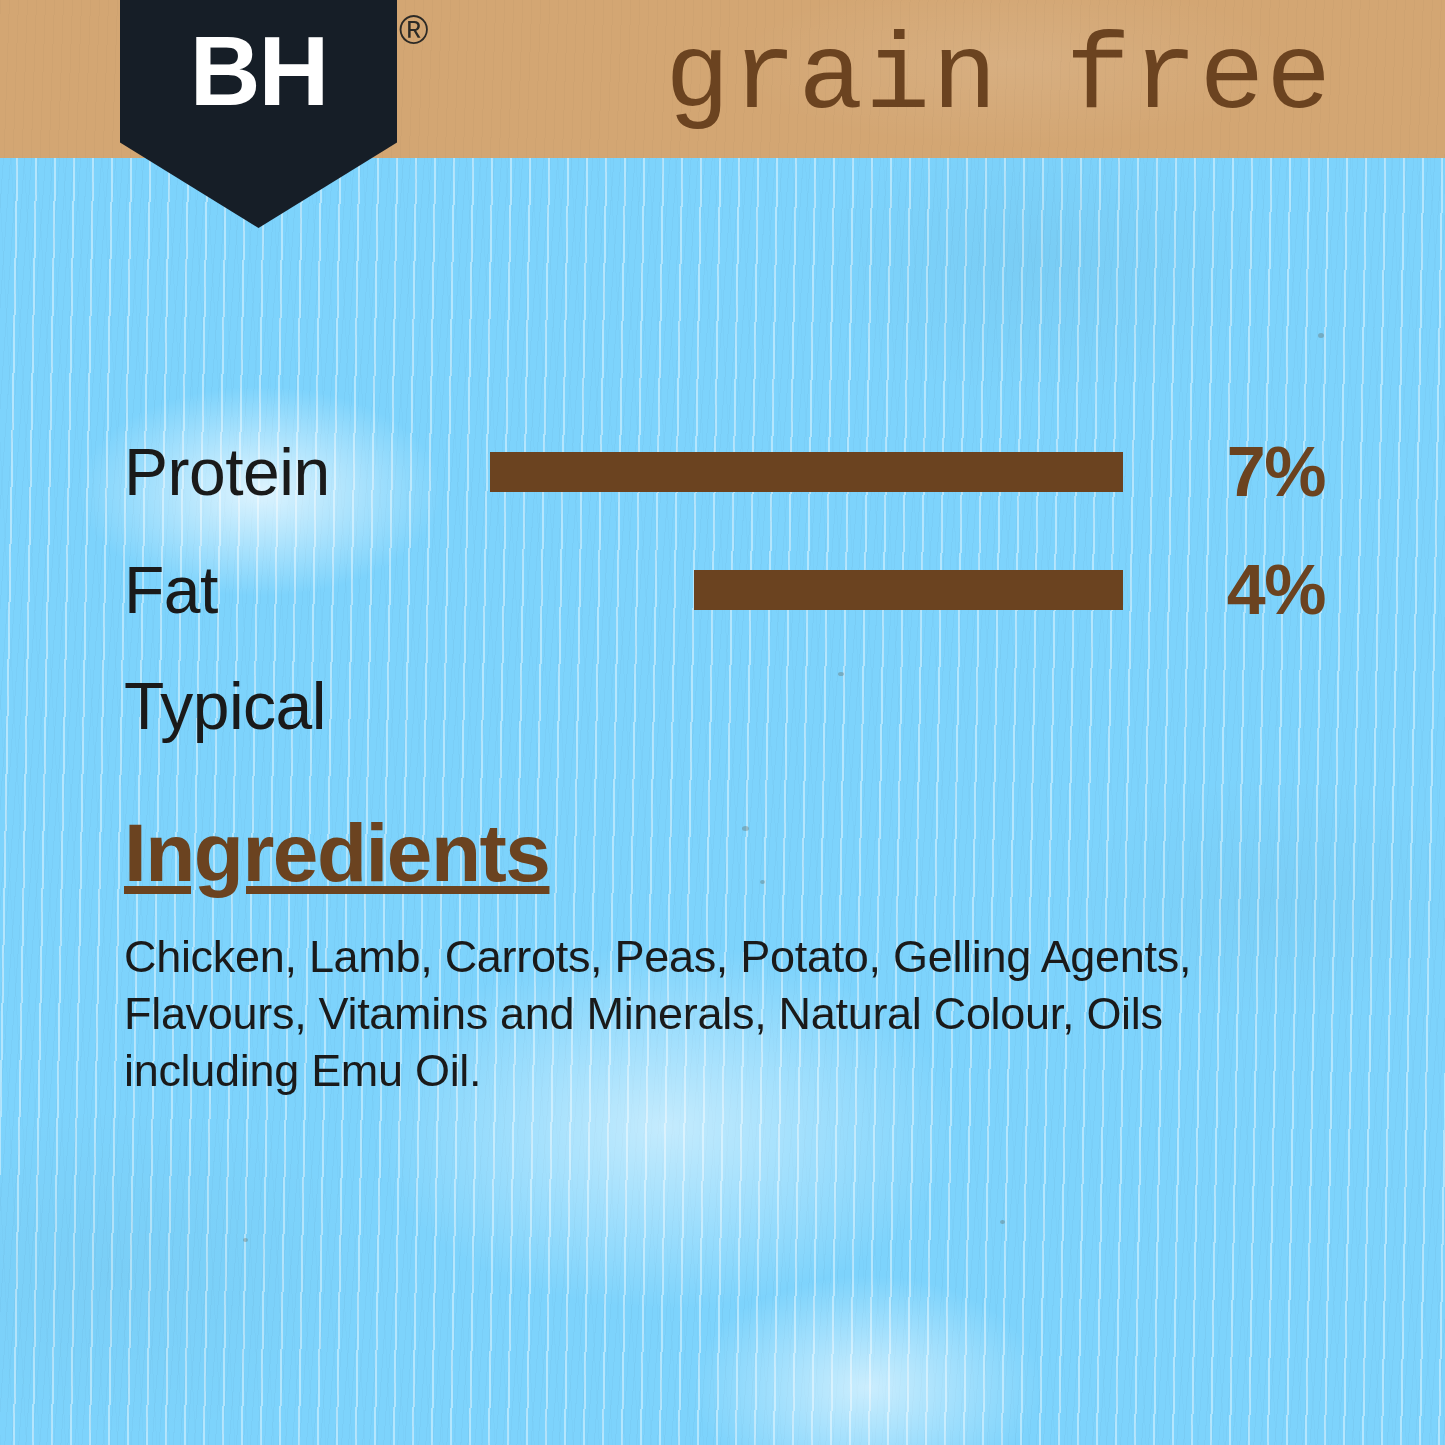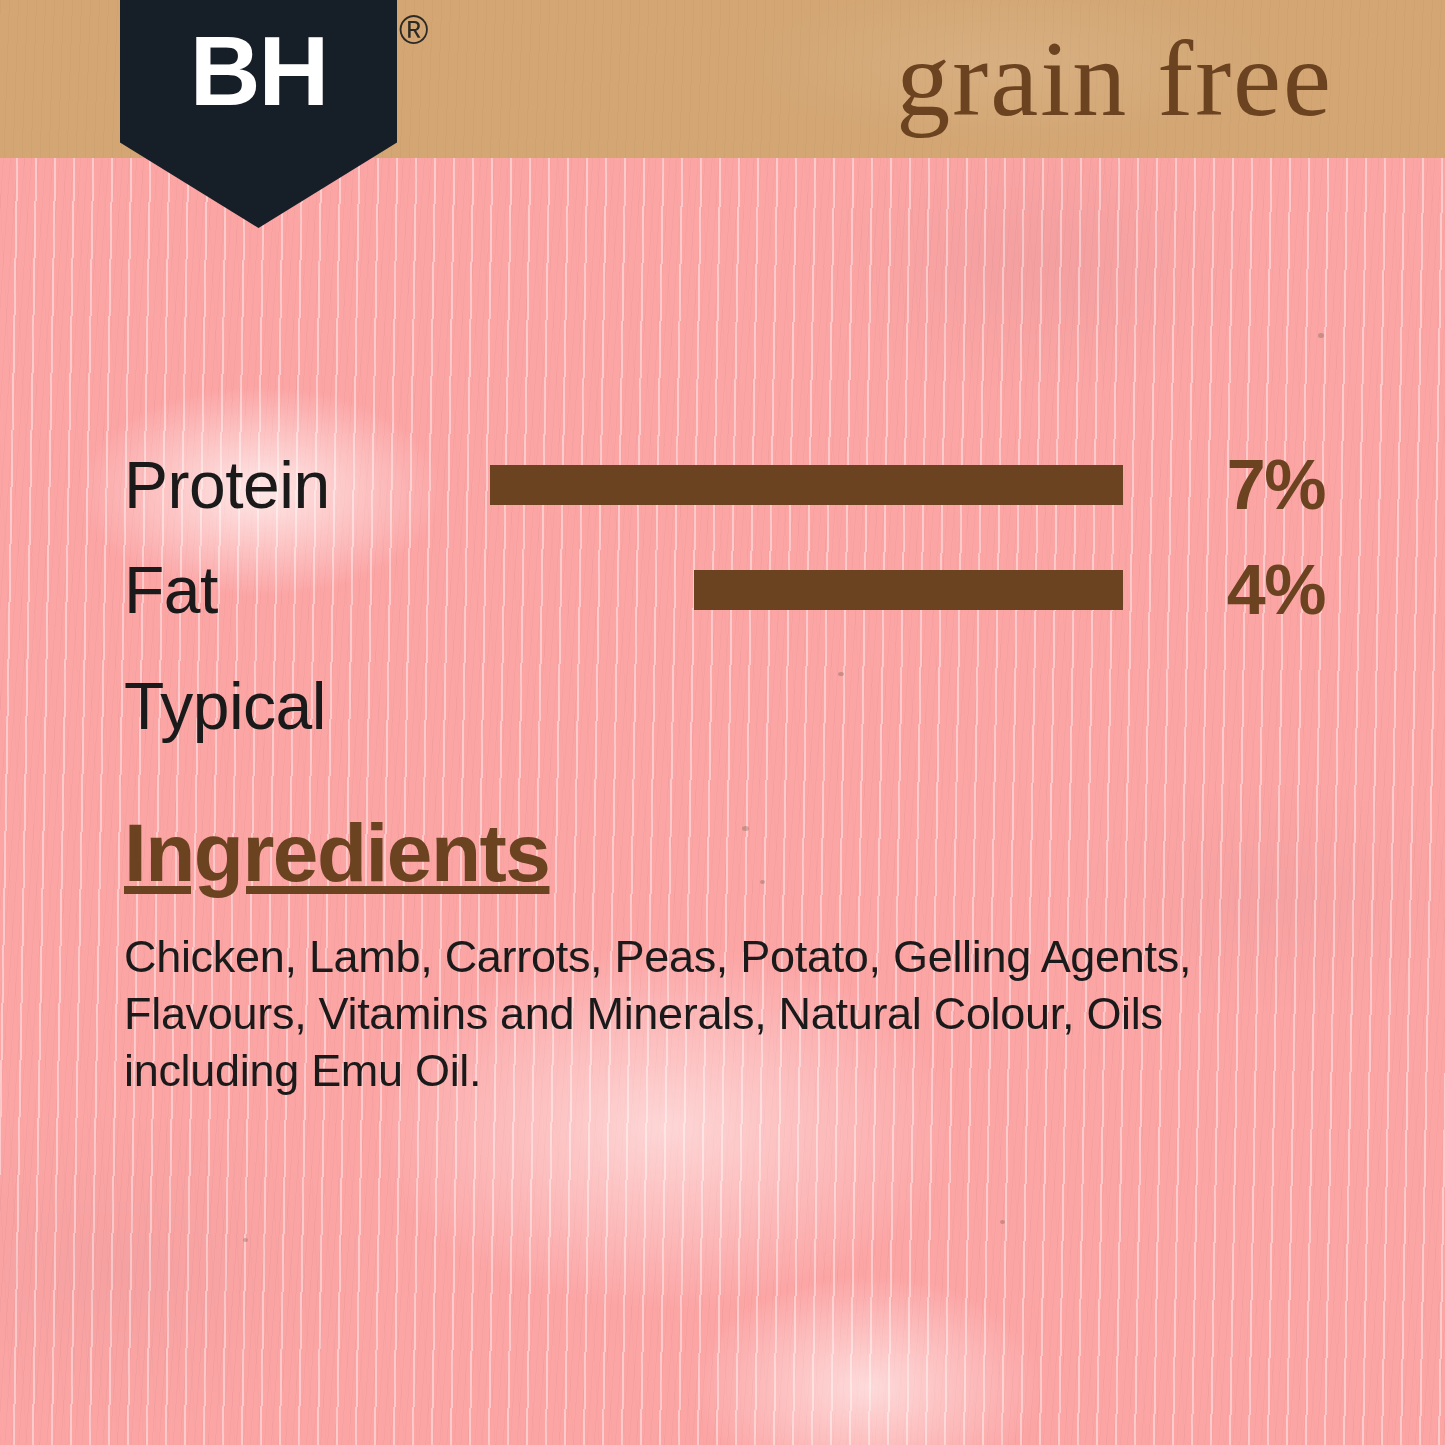--- a/index.html
+++ b/index.html
@@ -5,21 +5,21 @@
   html, body {
     margin: 0;
     padding: 0;
     background: #ffffff;
   }
   #label {
     position: relative;
     width: 1445px;
     height: 1445px;
     overflow: hidden;
-    background-color: #fca5a5;
+    background-color: #7dd3fc;
     font-family: "Liberation Sans", sans-serif;
     -webkit-font-smoothing: antialiased;
   }
 
   
   .tex {
     position: absolute;
     inset: 0;
     pointer-events: none;
   }
@@ -104,21 +104,21 @@
     font-size: 40px;
     line-height: 1;
     color: #2C2A26;
   }
 
   
   .grainfree {
     position: absolute;
     right: 112px;
     top: 14px;
-    font-family: Liberation Serif, serif;
+    font-family: Liberation Mono, monospace;
     font-size: 108px;
     line-height: 1.2;
     color: #6B4320;
     letter-spacing: 2px;
     margin-left: 38px;
   }
 
   
   .h-typical {
     position: absolute;
@@ -172,21 +172,21 @@
     right: 0;
     top: 0;
     font-size: 70px;
     font-weight: 700;
     line-height: 88px;
     color: #6B4320;
     letter-spacing: -1.5px;
     white-space: nowrap;
   }
 
-  #row-protein { top: 428px; margin-top: 13px; }
+  #row-protein { top: 428px; }
   #row-fat     { top: 546px; }
   #row-energy  { top: 662px; }
 
   
   .ing-body {
     position: absolute;
     left: 124px;
     top: 928px;
     width: 1215px;
     font-size: 45px;

